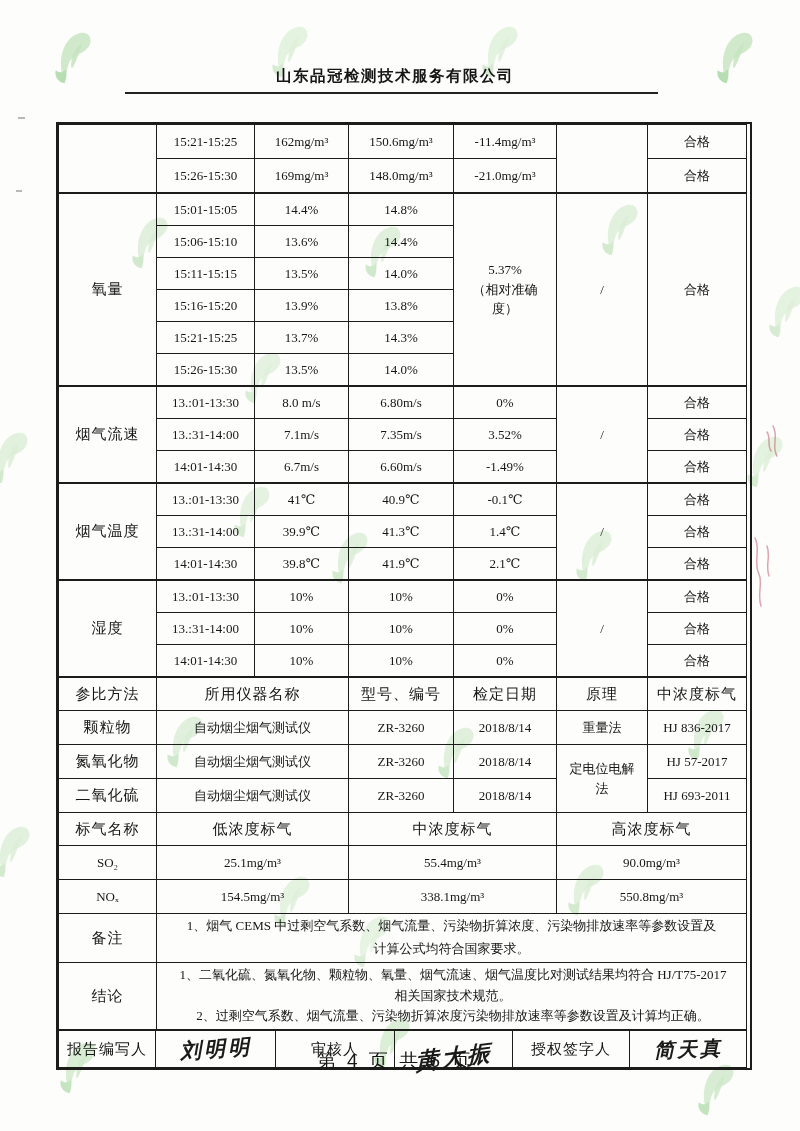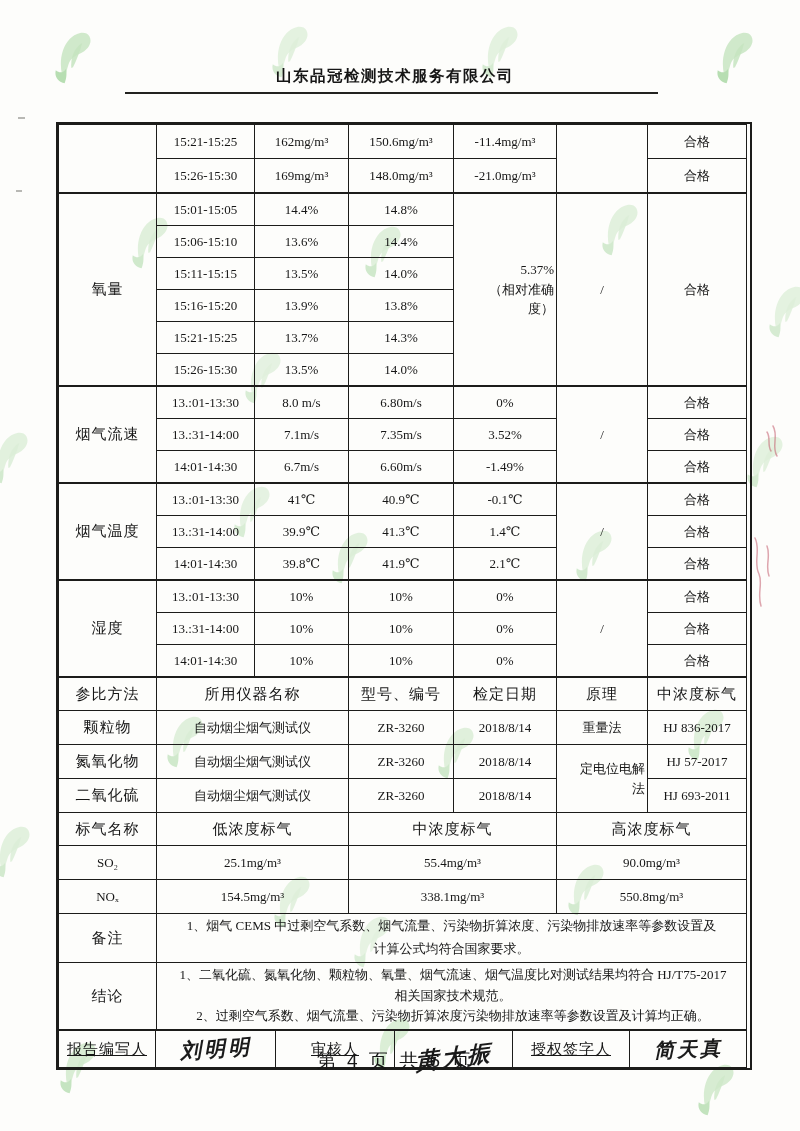--- a/index.html
+++ b/index.html
@@ -28,28 +28,28 @@
     margin-top:22px;
   }
   table{border-collapse:collapse;table-layout:fixed;width:688px;background:transparent;}
   td{
     border:1px solid #1c1c1a;text-align:center;vertical-align:middle;
     font-size:13px;padding:0 2px;overflow:visible;
   }
   tr.h33 td{height:33px;} tr.h31 td{height:31px;} tr.h32 td{height:32px;}
   tr.h48 td{height:48px;} tr.h62 td{height:62px;} tr.h36 td{height:36px;}
   tr.sec td{border-top:2px solid #1c1c1a;}
-  .preline{white-space:pre-line;line-height:1.5;text-align:right;}
+  .preline{white-space:pre-line;line-height:1.5;}
   .remark-text{white-space:pre-line;line-height:1.75;font-size:13px;}
   .conclusion-text{
     white-space:pre-line;line-height:1.58;text-align:center;
     padding:2px 6px 2px 9px;font-size:13px;
   }
   .lbl{font-size:15px;letter-spacing:1px;}
-  #sig-table{border-top:0;text-decoration:underline;}
+  #sig-table{border-top:0;}
   .sig-cell{position:relative;}
   .handwriting{
     display:inline-block;font-style:italic;font-weight:bold;color:#1b1b1b;
     font-size:21px;letter-spacing:3px;transform:rotate(-4deg);
   }
   .hw-reviewer{transform:rotate(-7deg) skewX(-7deg) translateY(8px);font-size:23px;}
   .hw-auth{transform:rotate(-2deg);font-size:20px;}
   
   #page-footer{
     position:absolute;left:0;top:1048px;width:790px;text-align:center;

